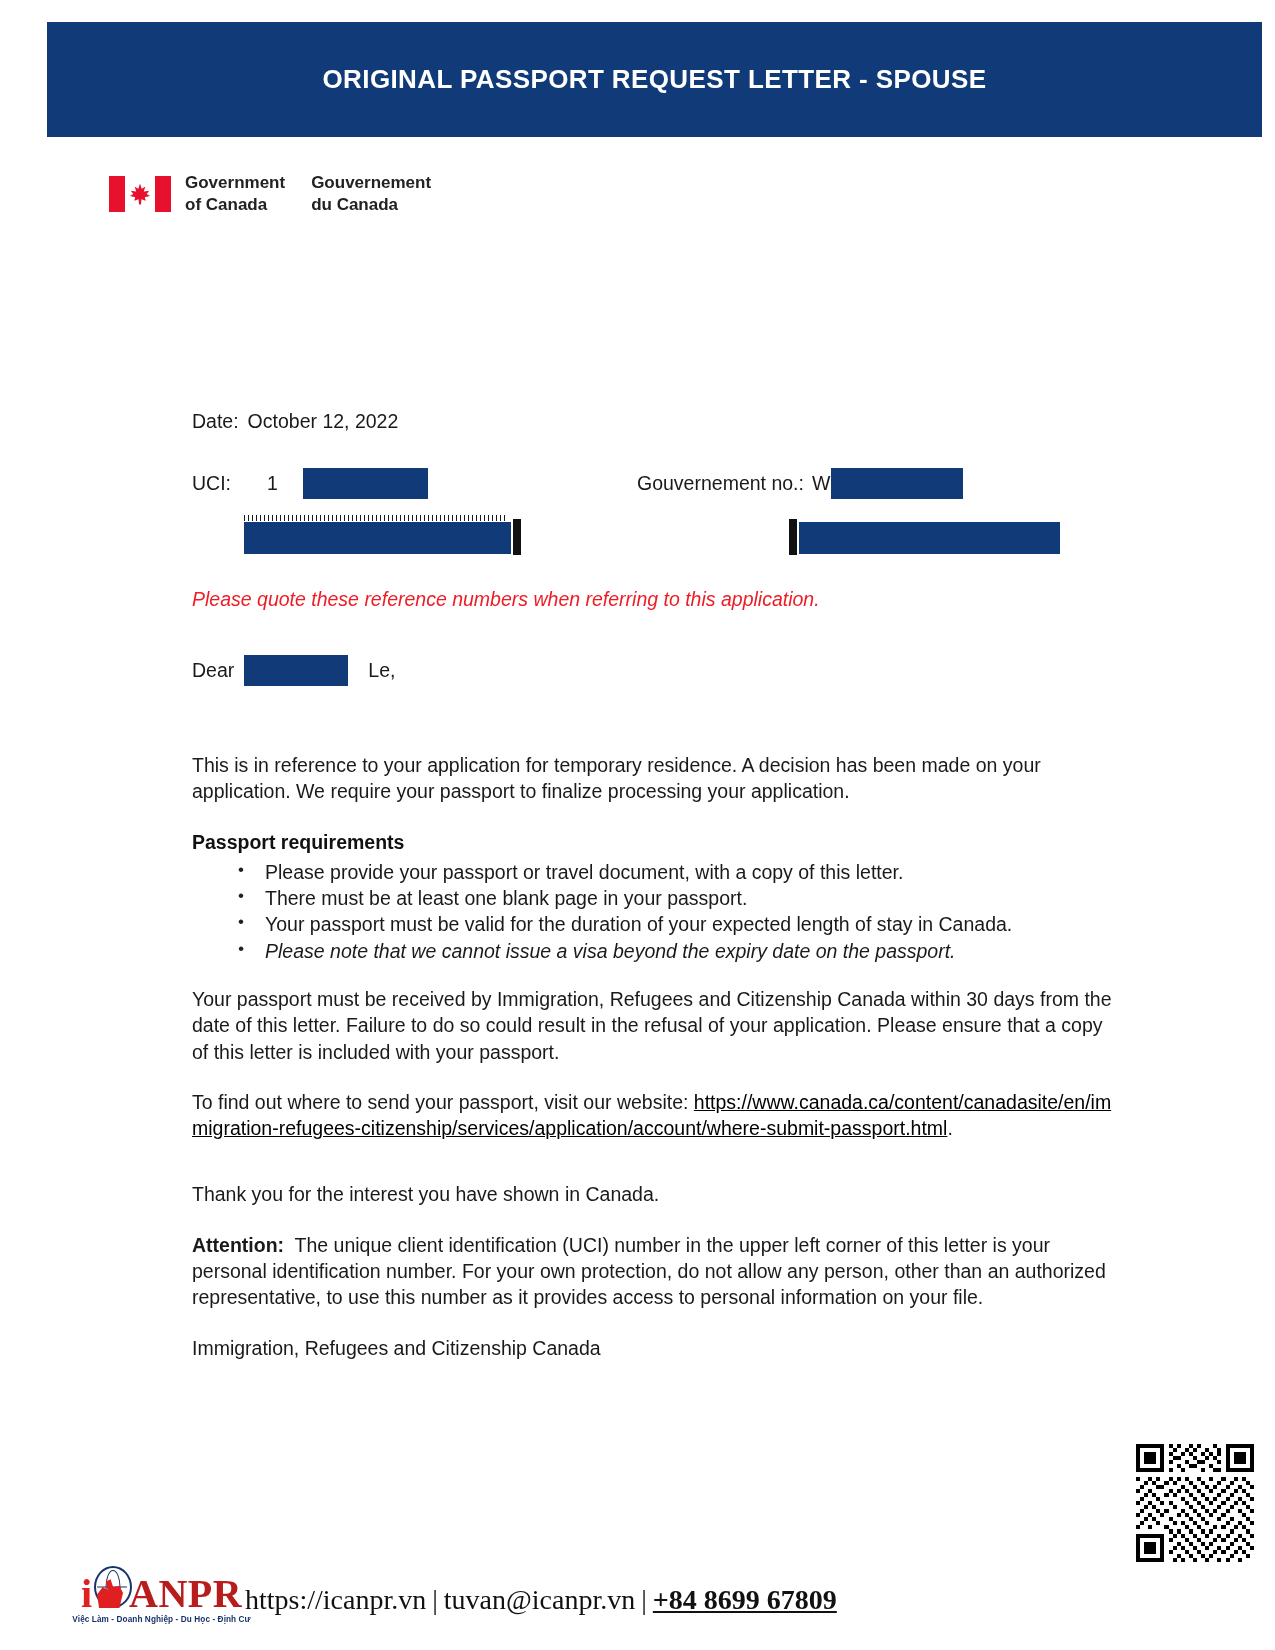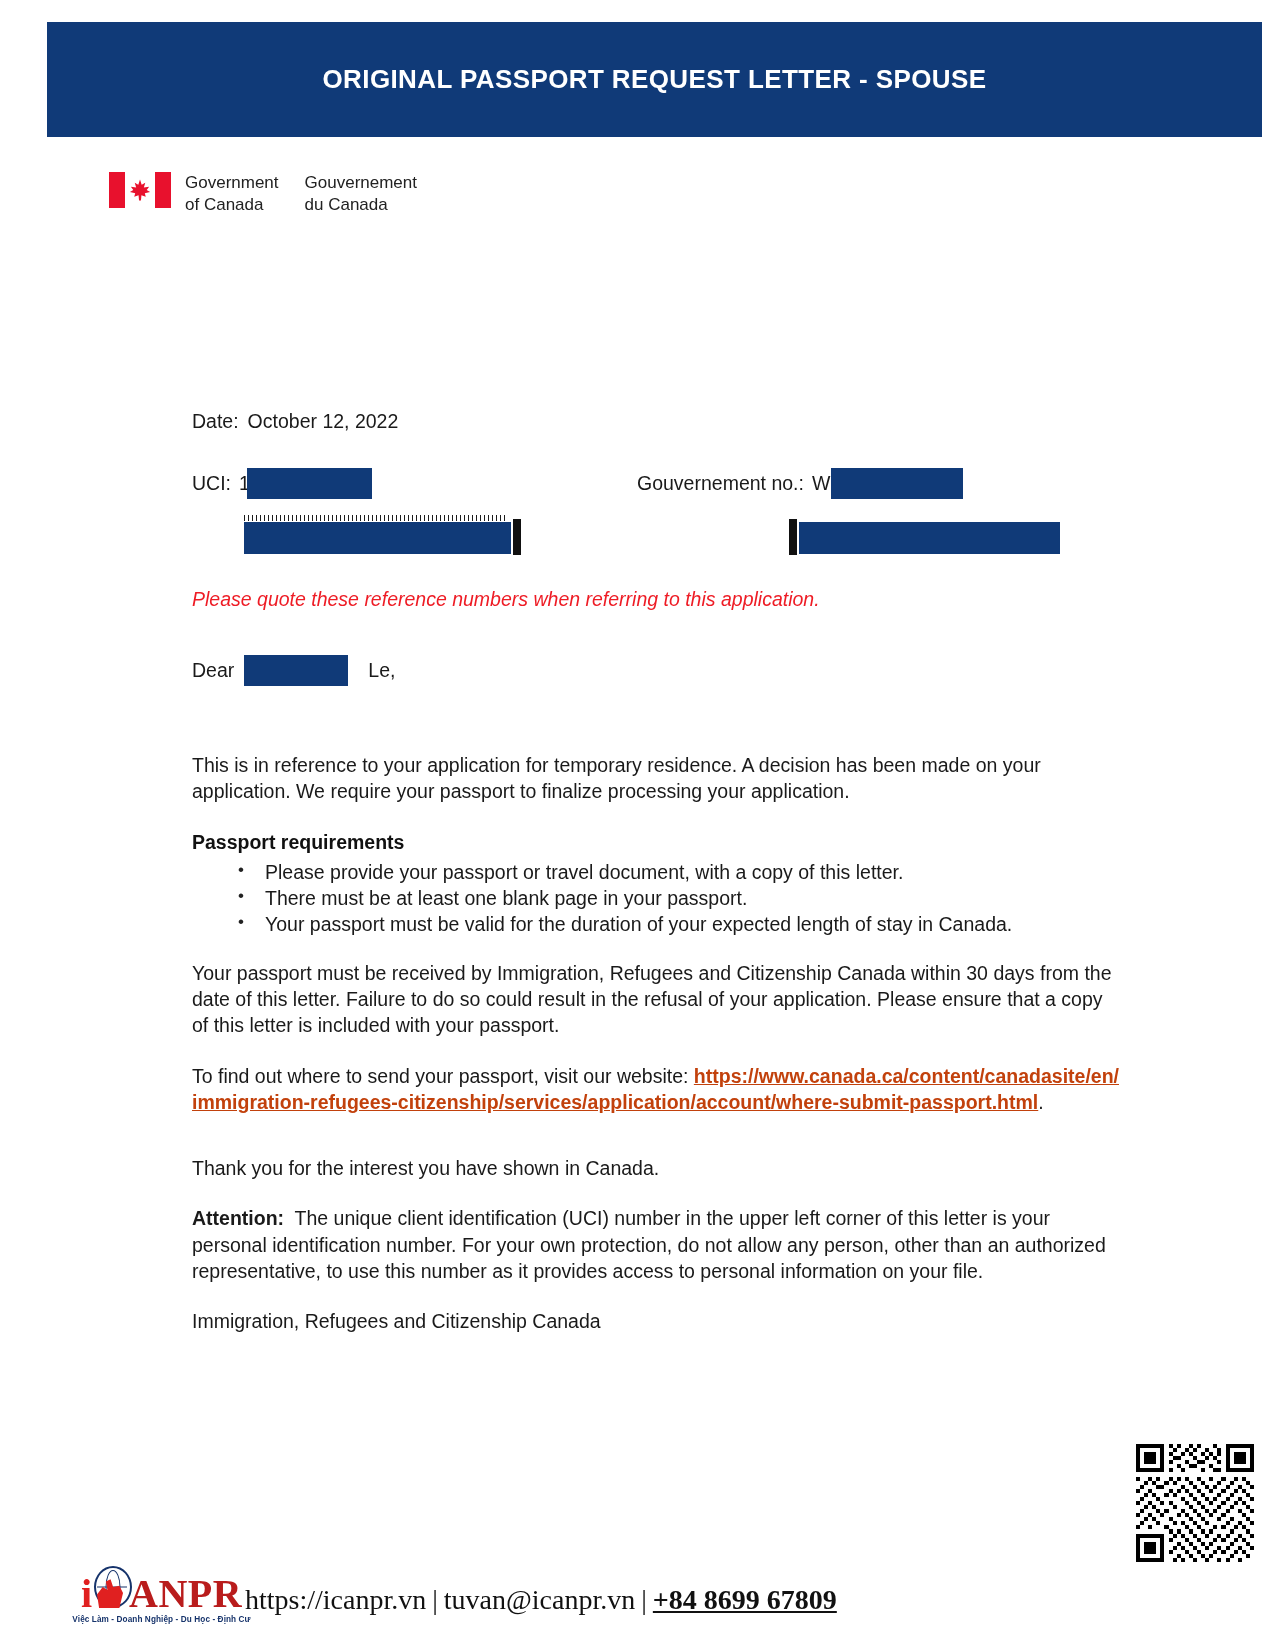--- a/index.html
+++ b/index.html
@@ -45,21 +45,23 @@
     text-align: center;
     font-family: "Liberation Sans", sans-serif;
   }
 
   
   #goc-wordmark {
     position: absolute;
     left: 92px;
     top: 172px;
     display: flex;
+    align-items: center;
     gap: 14px;
+    font-weight: bold;
   }
   .flag {
     width: 62px;
     height: 36px;
     position: relative;
     background: #ffffff;
     flex: none;
   }
   .flag .bar {
     position: absolute;
@@ -109,20 +111,21 @@
   #date-line .lbl { margin-right: 9px; }
 
   #uci-line {
     position: absolute;
     left: 0;
     top: 68px;
     display: flex;
     align-items: center;
     white-space: nowrap;
     font-size: 19.5px;
+    gap: 28px;
   }
   #uci-line .lbl { margin-right: 8px; }
   #appno-line {
     position: absolute;
     left: 445px;
     top: 68px;
     display: flex;
     align-items: center;
     white-space: nowrap;
     font-size: 19.5px;
@@ -234,24 +237,23 @@
     content: "\2022";
     position: absolute;
     left: 46px;
     top: -1px;
     font-size: 17px;
     color: #222;
   }
   ul.req-list li.italic { font-style: italic; }
 
   a.doclink {
-    color: #c2410c;
+    color: #000000;
     text-decoration: underline;
     word-break: break-all;
-    font-weight: bold;
   }
 
   .bold-inline { font-weight: bold; }
 
   #signoff {
     font-size: 19.5px;
     margin-top: 22px;
   }
 
   
@@ -419,20 +421,21 @@
 
     <div id="body-stack">
 
       <p class="para">This is in reference to your application for temporary residence. A decision has been made on your application. We require your passport to finalize processing your application.</p>
 
       <h3 class="section-head">Passport requirements</h3>
       <ul class="req-list">
         <li>Please provide your passport or travel document, with a copy of this letter.</li>
         <li>There must be at least one blank page in your passport.</li>
         <li>Your passport must be valid for the duration of your expected length of stay in Canada.</li>
+        <li class="italic">Please note that we cannot issue a visa beyond the expiry date on the passport.</li>
       </ul>
 
       <p class="para">Your passport must be received by Immigration, Refugees and Citizenship Canada within 30 days from the date of this letter. Failure to do so could result in the refusal of your application. Please ensure that a copy of this letter is included with your passport.</p>
 
       <p class="para"><span>To find out where to send your passport, visit our website: </span><a class="doclink" href="#">https://www.canada.ca/content/canadasite/en/immigration-refugees-citizenship/services/application/account/where-submit-passport.html</a><span>.</span></p>
 
       <p class="para" style="margin-top:40px;">Thank you for the interest you have shown in Canada.</p>
 
       <p class="para"><span class="bold-inline">Attention:</span>&nbsp; <span>The unique client identification (UCI) number in the upper left corner of this letter is your personal identification number. For your own protection, do not allow any person, other than an authorized representative, to use this number as it provides access to personal information on your file.</span></p>
 

